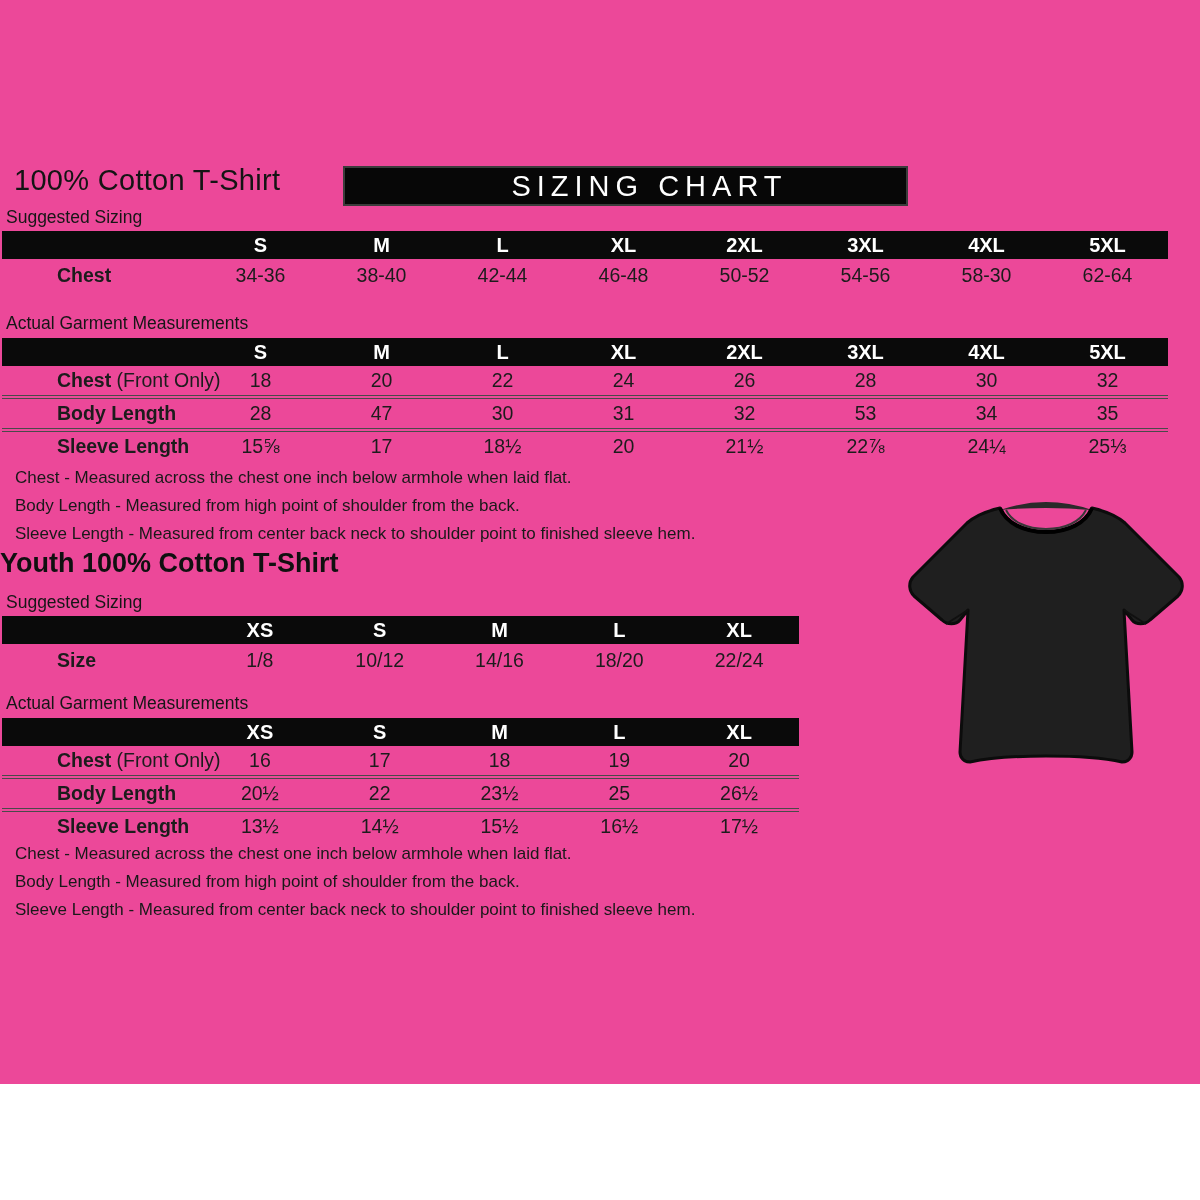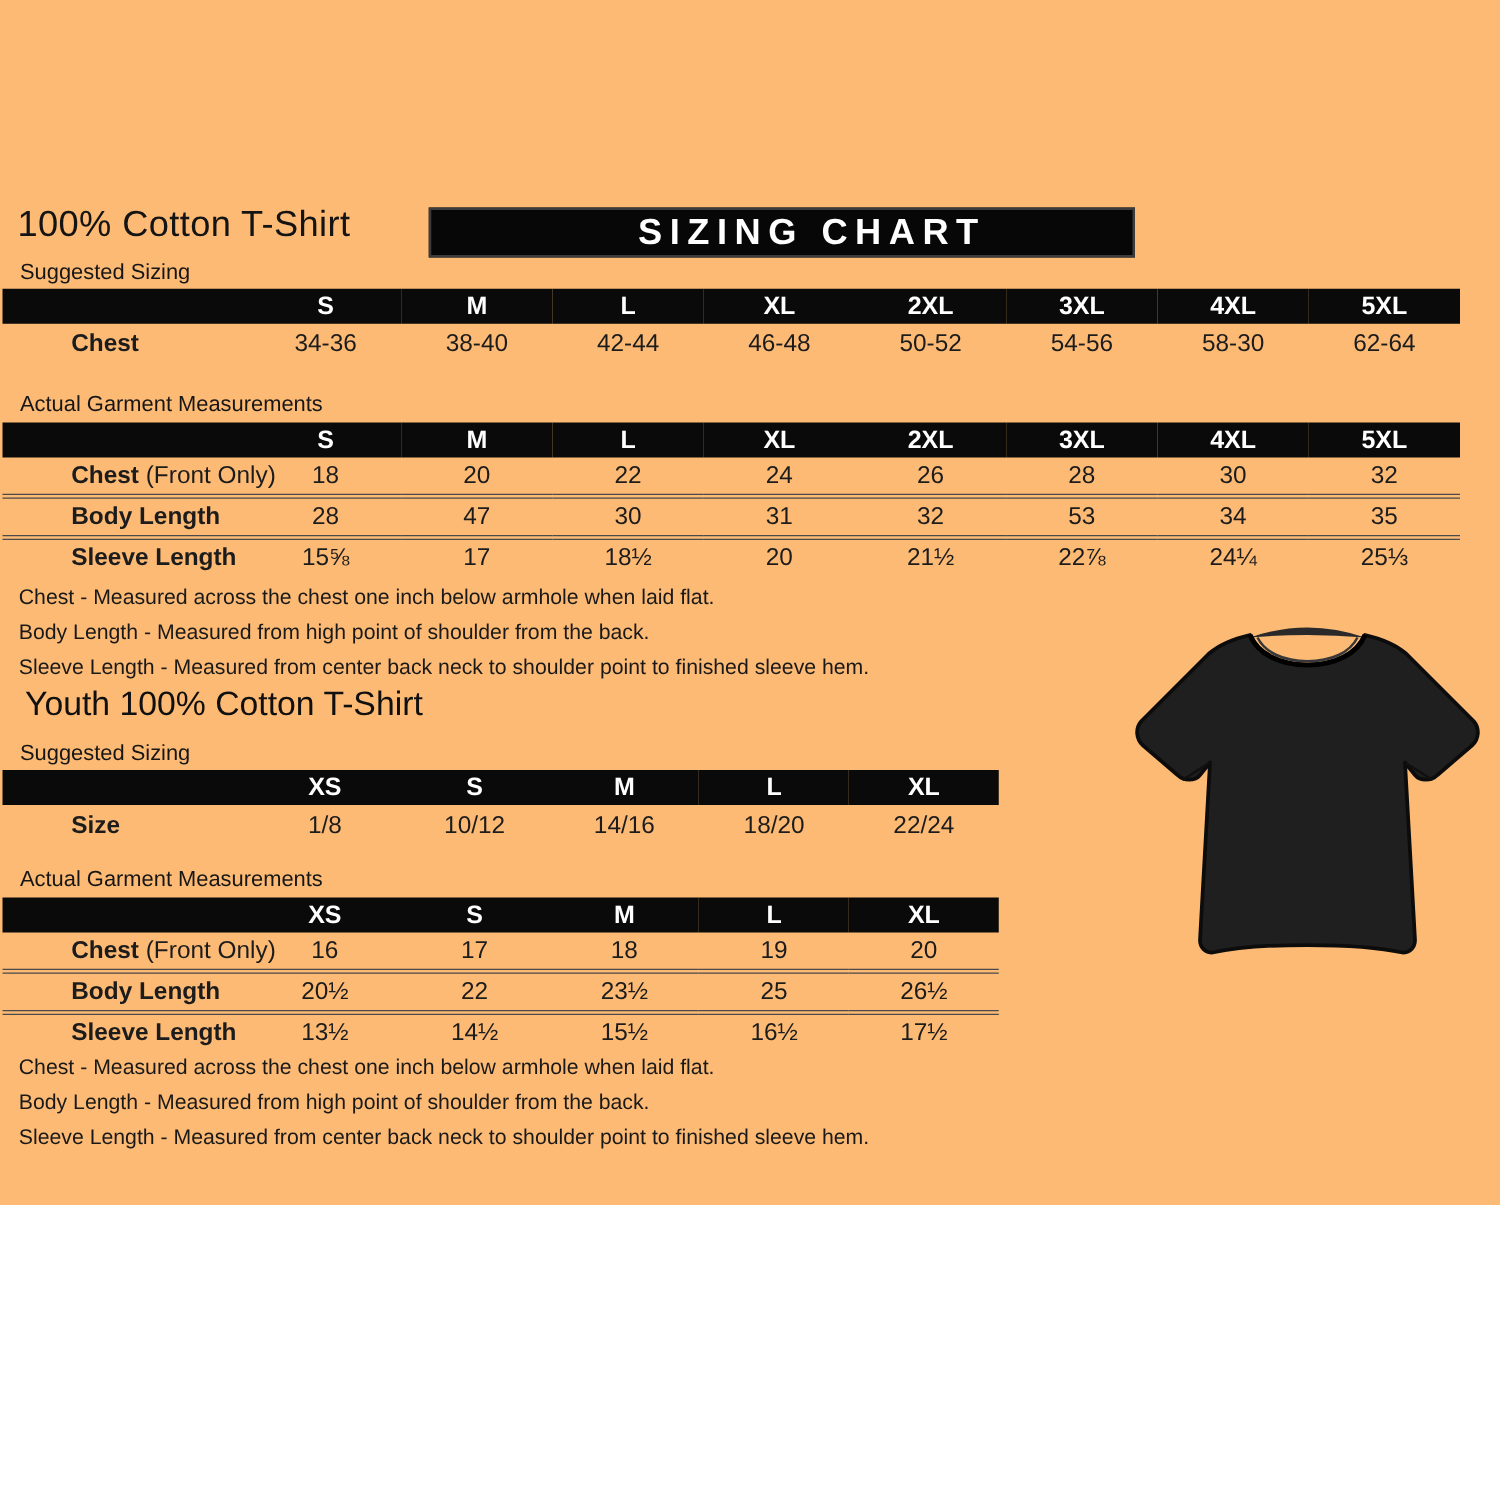--- a/index.html
+++ b/index.html
@@ -1,36 +1,36 @@
 <!DOCTYPE html>
 <html><head>
 <meta charset="utf-8">
 <style>
   html,body { margin:0; padding:0; background:#ffffff; }
   .canvas {
-    position:relative; width:1200px; height:964px; background:#fdba74;
+    position:relative; width:1200px; height:1084px; background:#ec4899;
     font-family:"Liberation Sans", sans-serif; color:#121212; overflow:hidden;
   }
 
   
   .page-title {
     position:absolute; left:14px; top:164px;
     font-size:29px; font-weight:400; color:#141414; letter-spacing:0.3px;
   }
   .youth-title {
-    position:absolute; left:20px; top:548px;
-    font-size:27px; font-weight:400; color:#101010;
+    position:absolute; left:0; top:548px;
+    font-size:27px; font-weight:700; color:#101010;
   }
   .banner {
     position:absolute; left:343px; top:166px; width:561px; height:36px;
     background:#070707; border:2px solid #3c3c3c;
     display:flex; align-items:center; justify-content:center;
   }
-  .banner-label { color:#ffffff; font-size:29px; font-weight:700; letter-spacing:6px;margin-left:48px; }
-  .section-label { position:absolute; left:16px; font-size:17.5px; color:#161616; }
+  .banner-label { color:#ffffff; font-size:29px; font-weight:400; letter-spacing:6px;margin-left:48px; }
+  .section-label { position:absolute; left:6px; font-size:17.5px; color:#161616; }
   .sl-adult-suggested { top:207px; }
   .sl-adult-actual    { top:313px; }
   .sl-youth-suggested { top:592px; }
   .sl-youth-actual    { top:693px; }
 
   
   table.size-table {
     position:absolute; border-collapse:collapse; table-layout:fixed;
     font-size:19.5px; color:#1c1c1c;
   }

